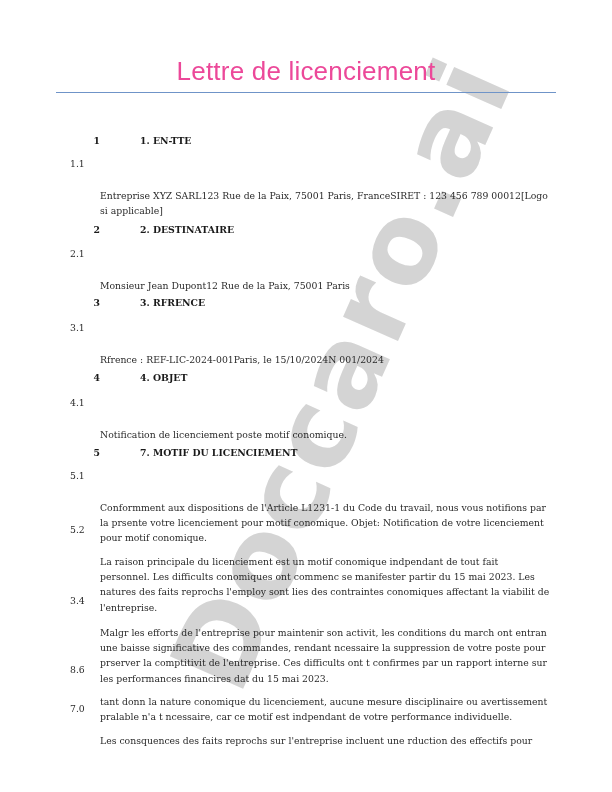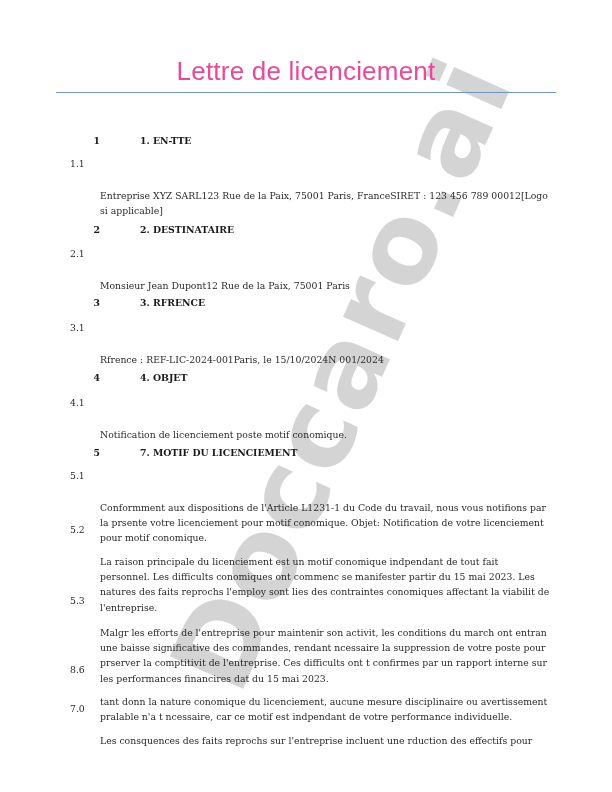--- a/index.html
+++ b/index.html
@@ -72,21 +72,21 @@
   </div>
   <div class="para" style="top:468px;">
     <span class="num">5.1</span>
     <span class="txt">Conformment aux dispositions de l'Article L1231-1 du Code du travail, nous vous notifions par la prsente votre licenciement pour motif conomique. Objet: Notification de votre licenciement pour motif conomique.</span>
   </div>
   <div class="para" style="top:522px;">
     <span class="num">5.2</span>
     <span class="txt">La raison principale du licenciement est un motif conomique indpendant de tout fait personnel. Les difficults conomiques ont commenc  se manifester  partir du 15 mai 2023. Les natures des faits reprochs  l'employ sont lies  des contraintes conomiques affectant la viabilit de l'entreprise.</span>
   </div>
   <div class="para" style="top:593px;">
-    <span class="num">5.3</span>
+    <span class="num">3.4</span>
     <span class="txt">Malgr les efforts de l'entreprise pour maintenir son activit, les conditions du march ont entran une baisse significative des commandes, rendant ncessaire la suppression de votre poste pour prserver la comptitivit de l'entreprise. Ces difficults ont t confirmes par un rapport interne sur les performances financires dat du 15 mai 2023.</span>
   </div>
   <div class="para" style="top:662px;">
     <span class="num">8.6</span>
     <span class="txt">tant donn la nature conomique du licenciement, aucune mesure disciplinaire ou avertissement pralable n'a t ncessaire, car ce motif est indpendant de votre performance individuelle.</span>
   </div>
   <div class="para" style="top:701px;">
     <span class="num">7.0</span>
     <span class="txt">Les consquences des faits reprochs sur l'entreprise incluent une rduction des effectifs pour</span>
   </div>

